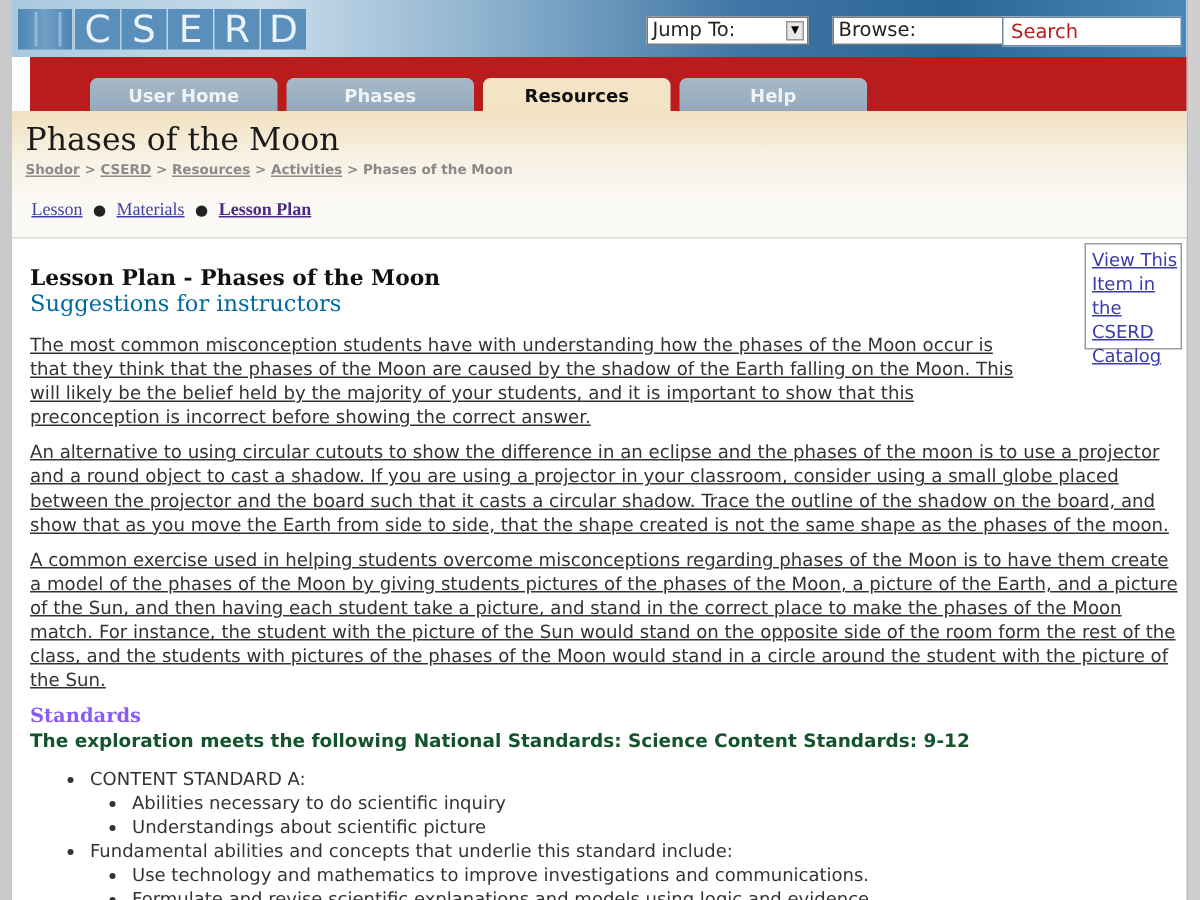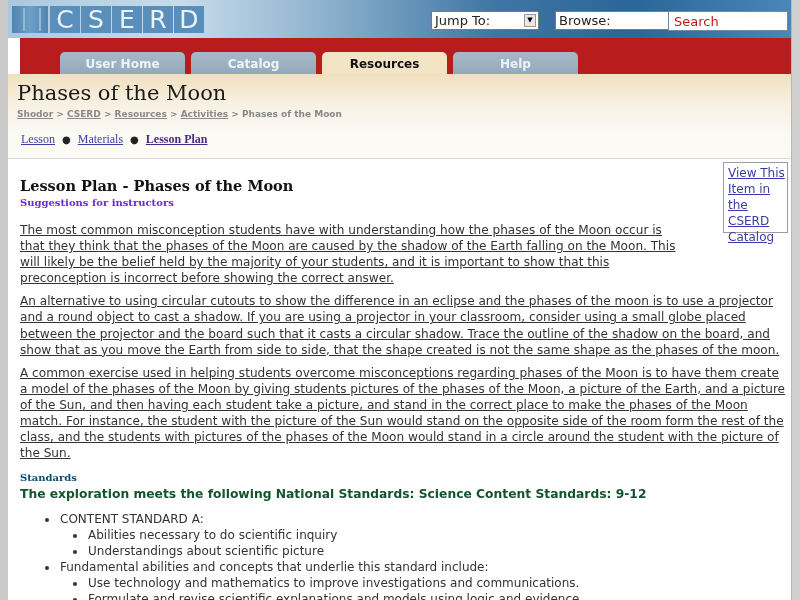--- a/index.html
+++ b/index.html
@@ -82,32 +82,32 @@
   .subnav .dot { color: #222; margin: 0 7px; font-size: 10px; }
 
   
   .content {
     position: absolute; left: 0; top: 160px; width: 783px; height: 440px;
     padding: 17px 0 0 12px; color: #333;
   }
   .h-lesson {
     font-family: "DejaVu Serif", serif; font-weight: bold; font-size: 14.5px; color: #111; line-height: 17px;
   }
-  .h-sub { font-family: "DejaVu Serif", serif; font-weight: bold; font-size: 10px; color: #6d28d9; line-height: 17px; }
+  .h-sub { font-family: "DejaVu Serif", serif; font-weight: normal; font-size: 15px; color: #0369a1; line-height: 17px; }
   p.body {
     font-size: 12.1px; line-height: 16.1px; color: #333; margin-top: 7px; width: 768px; text-decoration: underline;
   }
   p.first { width: 668px; margin-top: 11px; }
   .catalog-box {
     position: absolute; left: 715px; top: 2px; width: 65px; height: 71px;
     border: 1px solid #9c9c9c; background: #fff; padding: 2px 0 0 4px;
     font-size: 12px; line-height: 16px;
   }
   .catalog-box a { color: #3b3ba8; text-decoration: underline; }
-  .h-standards { font-family: "DejaVu Serif", serif; font-weight: bold; font-size: 10px; color: #0c4a6e; margin-top: 9px; line-height: 16px; }
+  .h-standards { font-family: "DejaVu Serif", serif; font-weight: bold; font-size: 13px; color: #8b5cf6; margin-top: 9px; line-height: 16px; }
   .standards-intro { font-weight: bold; font-size: 12.3px; color: #14532d; line-height: 16px; }
   ul.lvl1 { list-style: disc; margin: 9px 0 0 39px; font-size: 12px; line-height: 16px; color: #333; }
   ul.lvl2 { list-style: disc; margin-left: 27px; }
   ul li { padding-left: 1px; }
 </style>
 </head>
 <body>
 
 <div class="left-edge"></div>
 <div class="right-edge"></div>
@@ -132,21 +132,21 @@
     </div>
     <div class="select" style="left:507px; width:137px;">
       <span>Browse:</span>
       <span class="arrow">▼</span>
     </div>
     <input class="search-input" type="text" value="Search" style="">
   </div>
 
   <div class="navbar">
     <div class="tab" style="left:40px;">User Home</div>
-    <div class="tab" style="left:171px;">Catalog</div>
+    <div class="tab" style="left:171px;">Phases</div>
     <div class="tab active" style="left:302px;">Resources</div>
     <div class="tab" style="left:433px;">Help</div>
   </div>
 
   <div class="titlebar">
     <div class="page-title">Phases of the Moon</div>
     <div class="breadcrumb">
       <a>Shodor</a>
       <span>&gt;</span>
       <a>CSERD</a>

